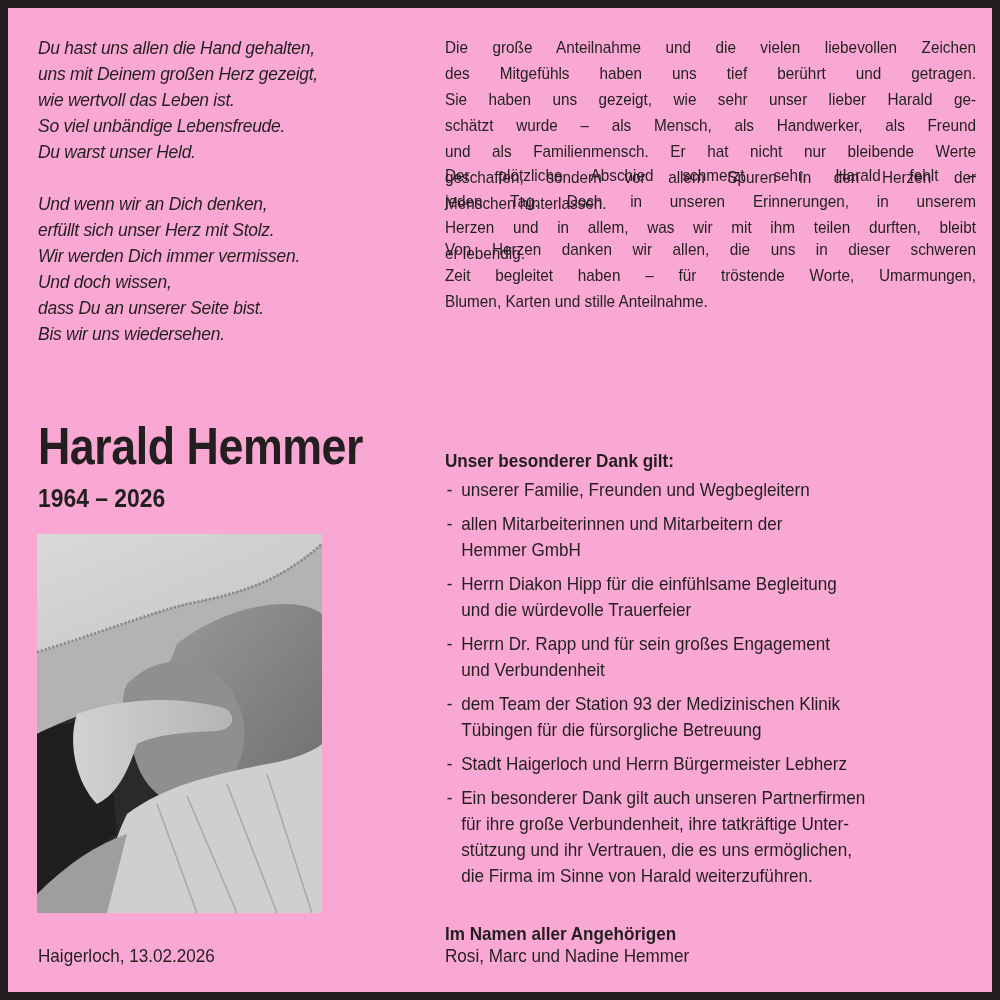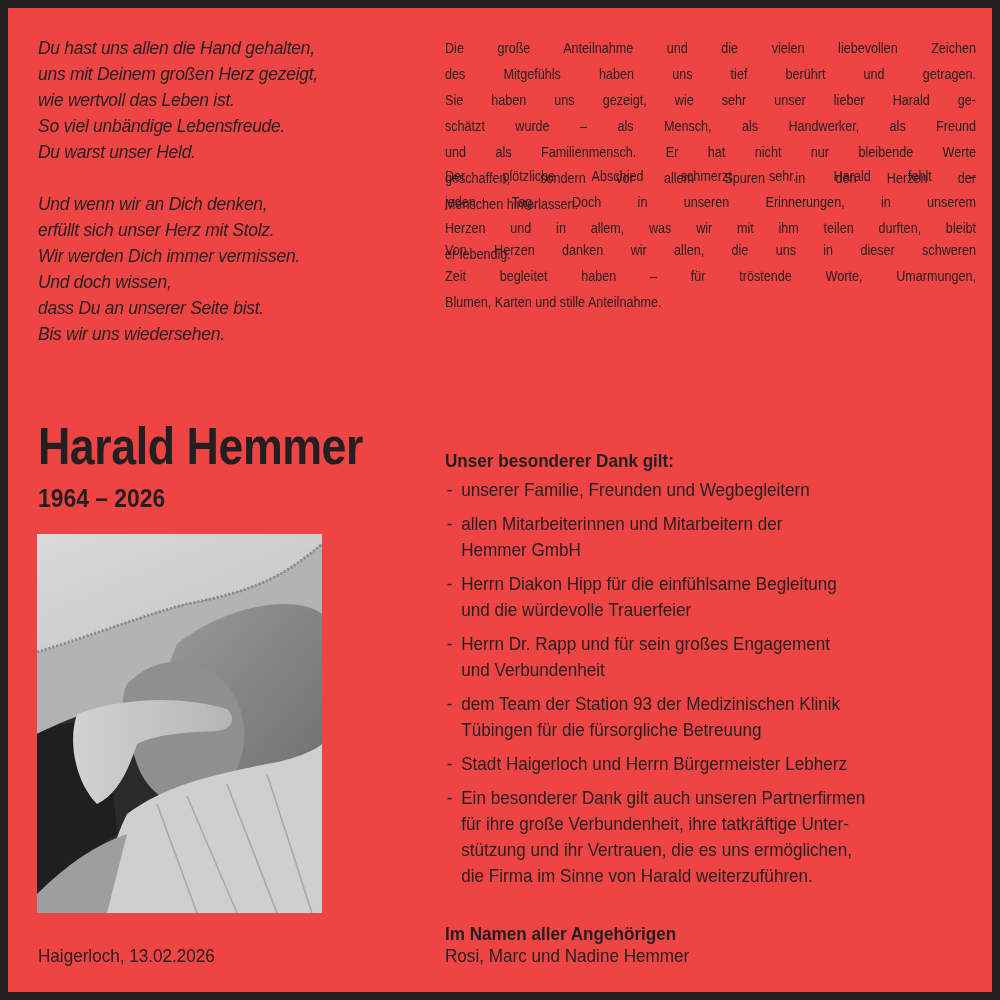--- a/index.html
+++ b/index.html
@@ -1,20 +1,20 @@
 <!DOCTYPE html>
 <html><head>
   <meta charset="utf-8">
   <style>
     * { box-sizing: border-box; margin: 0; padding: 0; }
     html, body { width: 1000px; height: 1000px; background: #231f20; overflow: hidden; }
     body { font-family: "Liberation Sans", sans-serif; color: #231f20; }
     .frame {
       position: absolute; left: 8px; top: 8px; width: 984px; height: 984px;
-      background: #ef4444;
+      background: #f9a8d4;
     }
     .poem {
       position: absolute; left: 30px; top: 27px; width: 390px;
       font-style: italic; font-size: 19px; line-height: 26px; letter-spacing: -0.3px;
       transform: scaleX(0.92); transform-origin: left top;
     }
     .poem .stanza { margin-bottom: 26px; }
     .poem .line { display: block; white-space: nowrap; }
     .name {
       position: absolute; left: 30px; top: 408px;
@@ -30,21 +30,21 @@
       position: absolute; left: 29px; top: 526px; width: 285px; height: 379px;
       overflow: hidden; background: #8a8a8a;
     }
     .place-date {
       position: absolute; left: 30px; top: 935px;
       font-size: 19px; line-height: 26px;
       transform: scaleX(0.9); transform-origin: left top; white-space: nowrap;
     }
     .right {
       position: absolute; left: 437px; top: 27px; width: 535px;
-      font-size: 14px; line-height: 26px;
+      font-size: 17px; line-height: 26px;
     }
     .para {
       text-align: justify; margin-bottom: 10px;
       transform: scaleX(0.9); transform-origin: left top; width: 590px;
     }
     .para .pl { display: block; text-align: justify; text-align-last: justify; white-space: nowrap; }
     .para .pl.last { text-align-last: left; }
     .thanks-heading {
       position: absolute; left: 437px; top: 440px;
       font-weight: bold; font-size: 19px; line-height: 26px;

